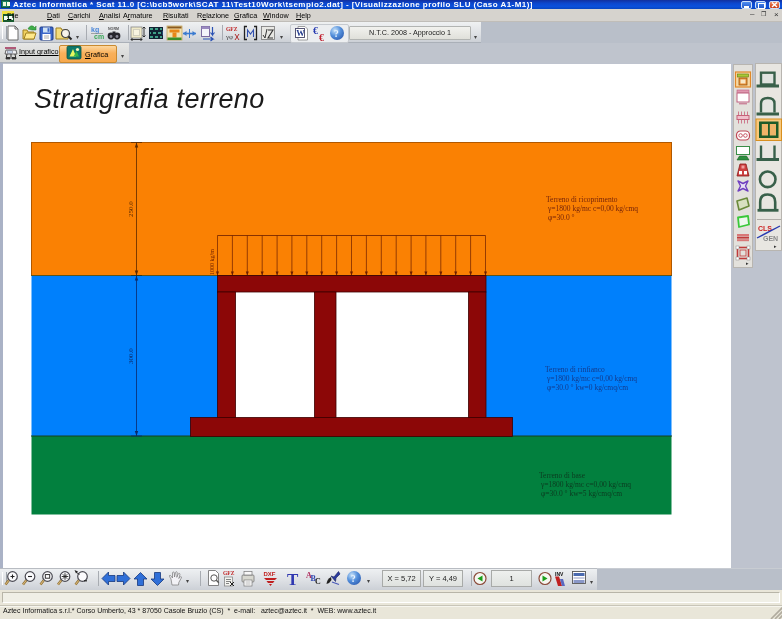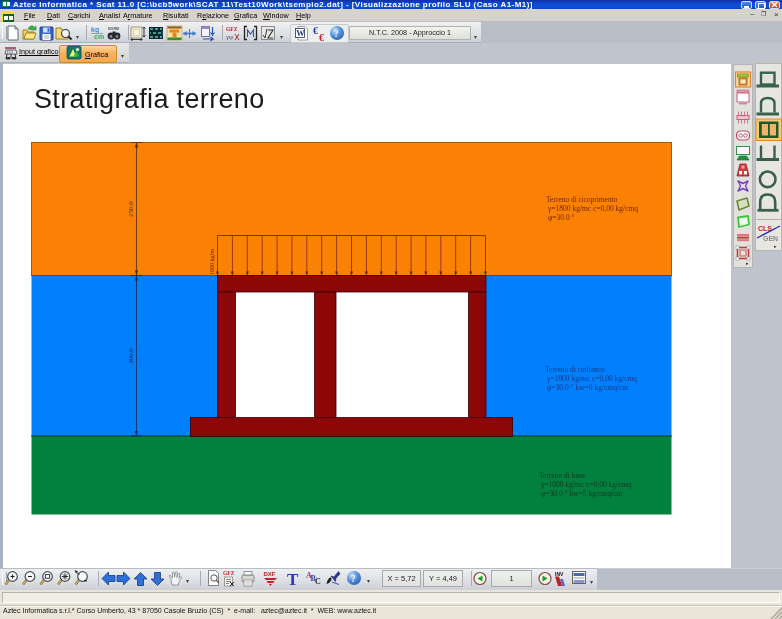--- a/index.html
+++ b/index.html
@@ -30,21 +30,21 @@
 #combo{left:349px;top:26px;width:122px;height:14px;background:linear-gradient(180deg,#f2f2ee,#e0e0da);border:1px solid #b2b4b2;border-radius:1px;box-sizing:border-box;font-size:7.2px;text-align:center;line-height:12px;color:#222;}
 
 #tabrow{left:0;top:43px;width:782px;height:20px;background:#bfc4cd;}
 #tabpanel{left:0;top:43px;width:129px;height:20px;background:linear-gradient(180deg,#e6e7e6,#d2d3d2);border-bottom:1px solid #aab0b8;box-sizing:border-box;}
 #inputgrafico{left:19px;top:47px;font-size:7.2px;color:#000;text-decoration:underline;}
 #grafbtn{left:59px;top:45px;width:58px;height:17.5px;background:linear-gradient(180deg,#fdd79e,#f9b05a 45%,#f7a94e);border:1px solid #c98a30;border-radius:2px;box-sizing:border-box;}
 #grafbtn .txt{position:absolute;left:25px;top:4px;font-size:7.2px;color:#000;}
 
 #canvas{left:3px;top:64px;width:728px;height:504px;background:#fff;}
 #leftstrip{left:0;top:63px;width:3px;height:505px;background:#aab2c6;}
-#bigtitle{left:34px;top:84px;font-size:27px;color:#1a1a1a;letter-spacing:0.35px;}
+#bigtitle{left:34px;top:84px;font-size:27px;color:#1a1a1a;letter-spacing:0.35px;font-style:italic;}
 
 #rt1{left:733px;top:64px;width:20px;height:204px;background:#e3e1dc;border:1px solid #b8b5b0;box-sizing:border-box;}
 #rt2{left:755px;top:63px;width:27px;height:188px;background:#e8e6e1;border:1px solid #b8b5b0;box-sizing:border-box;}
 
 #btoolbar{left:0;top:568px;width:597px;height:22px;background:linear-gradient(180deg,#eef0f2 0%,#dde0e4 55%,#ccd0d6 100%);border-top:1px solid #b8bcc2;box-sizing:border-box;}
 .coordbox{position:absolute;top:570px;height:17px;background:linear-gradient(180deg,#eef0ee,#dfe2df);border:1px solid #a8aaa8;box-sizing:border-box;font-size:7.5px;color:#222;text-align:center;line-height:15px;}
 
 #statusarea{left:0;top:590px;width:782px;height:29px;background:#e9e6d9;}
 #statussunk{left:2px;top:592px;width:778px;height:11px;background:#f0efe6;border:1px solid #b8b5a8;border-right-color:#fff;border-bottom-color:#fff;box-sizing:border-box;}
 #statustext{left:3px;top:607px;font-size:7px;color:#111;white-space:nowrap;}
@@ -70,21 +70,21 @@
         <path d="M2 0.5 L7 5 M7 0.5 L2 5" stroke="#fff" stroke-width="1.4"></path>
       </svg>
   </div>
 
   <div class="abs" id="menubar"></div>
   <div class="abs" id="menuicon">
       <div></div>
       <i style="left:1.5px;"></i>
       <i style="left:6.5px;"></i>
     </div>
-  <div class="abs menuitem" style="left:24px;"><u>F</u>ile</div>
+  <div class="abs menuitem" style="left:7px;"><u>F</u>ile</div>
   <div class="abs menuitem" style="left:47px;"><u>D</u>ati</div>
   <div class="abs menuitem" style="left:68px;"><u>C</u>arichi</div>
   <div class="abs menuitem" style="left:99px;"><u>A</u>nalisi</div>
   <div class="abs menuitem" style="left:123px;">A<u>r</u>mature</div>
   <div class="abs menuitem" style="left:163px;"><u>R</u>isultati</div>
   <div class="abs menuitem" style="left:197px;">R<u>e</u>lazione</div>
   <div class="abs menuitem" style="left:234px;"><u>G</u>rafica</div>
   <div class="abs menuitem" style="left:263px;"><u>W</u>indow</div>
   <div class="abs menuitem" style="left:296px;"><u>H</u>elp</div>
   <div class="abs" id="mdibtns">

